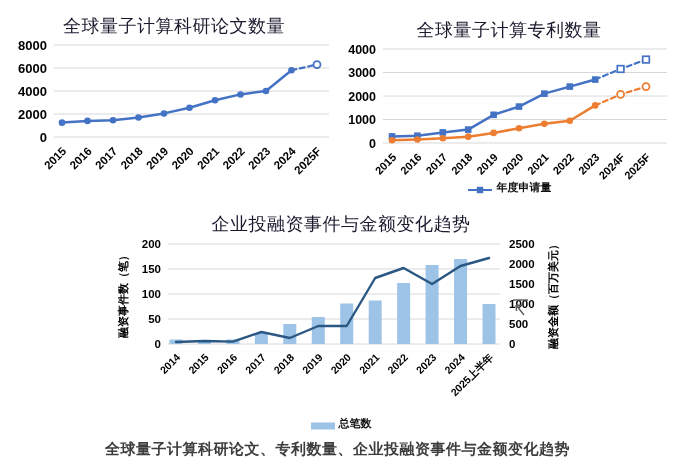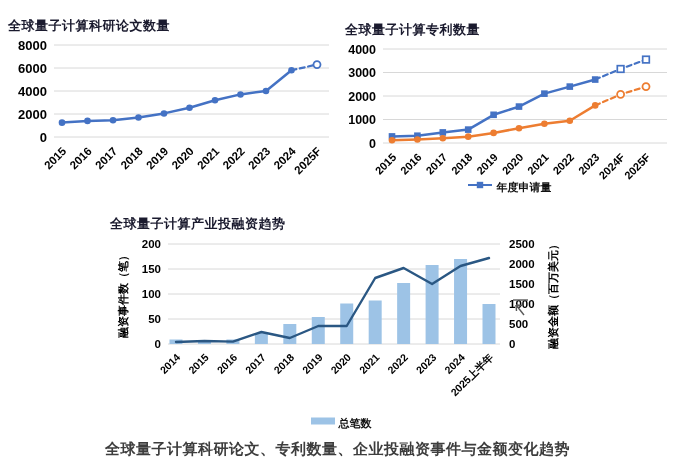--- a/index.html
+++ b/index.html
@@ -5,34 +5,34 @@
   html,body{margin:0;padding:0;}
   body{
     width:675px;height:468px;position:relative;background:#ffffff;overflow:hidden;
     font-family:"Liberation Sans","DejaVu Sans",sans-serif;
   }
   .chart{position:absolute;}
   #chart-papers{left:8px;top:6px;width:332px;}
   #chart-patents{left:345px;top:6px;width:328px;}
   #chart-invest{left:110px;top:208px;width:462px;}
   .chart-title{
-    font-weight:bold;font-size:13px;line-height:16px;
+    text-align:center;font-weight:normal;font-size:18px;line-height:16px;
     color:#1a1a2e;letter-spacing:0.5px;
   }
   #chart-papers .chart-title{margin-top:12px;margin-bottom:2px;}
   #chart-patents .chart-title{margin-top:16px;margin-bottom:2px;}
   #chart-invest .chart-title{margin-top:8px;margin-bottom:2px;}
   svg{display:block;}
   .legend{
     display:flex;justify-content:center;align-items:center;gap:16px;
     font-size:11px;font-weight:bold;color:#111;
   }
   #chart-patents .legend{margin-top:0px;}
   #chart-invest .legend{margin-top:12px;gap:22px;font-family:Liberation Mono, monospace;}
-  .legend-item{display:flex;align-items:flex-start;gap:4px;}
+  .legend-item{display:flex;align-items:flex-end;gap:4px;}
   .legend-item svg{flex:0 0 auto;}
   #caption{
     position:absolute;left:0;right:0;top:440px;text-align:center;
     font-size:15px;font-weight:bold;color:#3d3d3d;letter-spacing:0.5px;
   }
   #cursor-artifact{position:absolute;left:511px;top:297px;width:20px;height:22px;}
 </style>
 </head>
 <body>
 
@@ -150,21 +150,21 @@
       <svg width="26" height="10" style="color: rgb(68, 114, 196);">
         <line x1="1" y1="5" x2="25" y2="5" stroke="currentColor" stroke-width="2"></line>
         <rect x="9.8" y="1.8" width="6.4" height="6.4" fill="currentColor"></rect>
       </svg>
       <span>年度申请量</span>
     </span>
   </div>
 </div>
 
 <div class="chart" id="chart-invest">
-  <div class="chart-title">全球量子计算产业投融资趋势</div>
+  <div class="chart-title">企业投融资事件与金额变化趋势</div>
   <svg id="svg-invest" width="462" height="170">
       <g>
         <line x1="58" y1="110" x2="390" y2="110" stroke="#D8D8D8" stroke-width="1"></line>
         <line x1="58" y1="85" x2="390" y2="85" stroke="#D8D8D8" stroke-width="1"></line>
         <line x1="58" y1="60" x2="390" y2="60" stroke="#D8D8D8" stroke-width="1"></line>
         <line x1="58" y1="35" x2="390" y2="35" stroke="#D8D8D8" stroke-width="1"></line>
         <line x1="58" y1="10" x2="390" y2="10" stroke="#D8D8D8" stroke-width="1"></line>
       </g>
       <g>
         <text x="51" y="114" text-anchor="end" font-size="11.5" font-weight="700" fill="#000000" font-family="&quot;Liberation Sans&quot;,&quot;DejaVu Sans&quot;,sans-serif">0</text>

